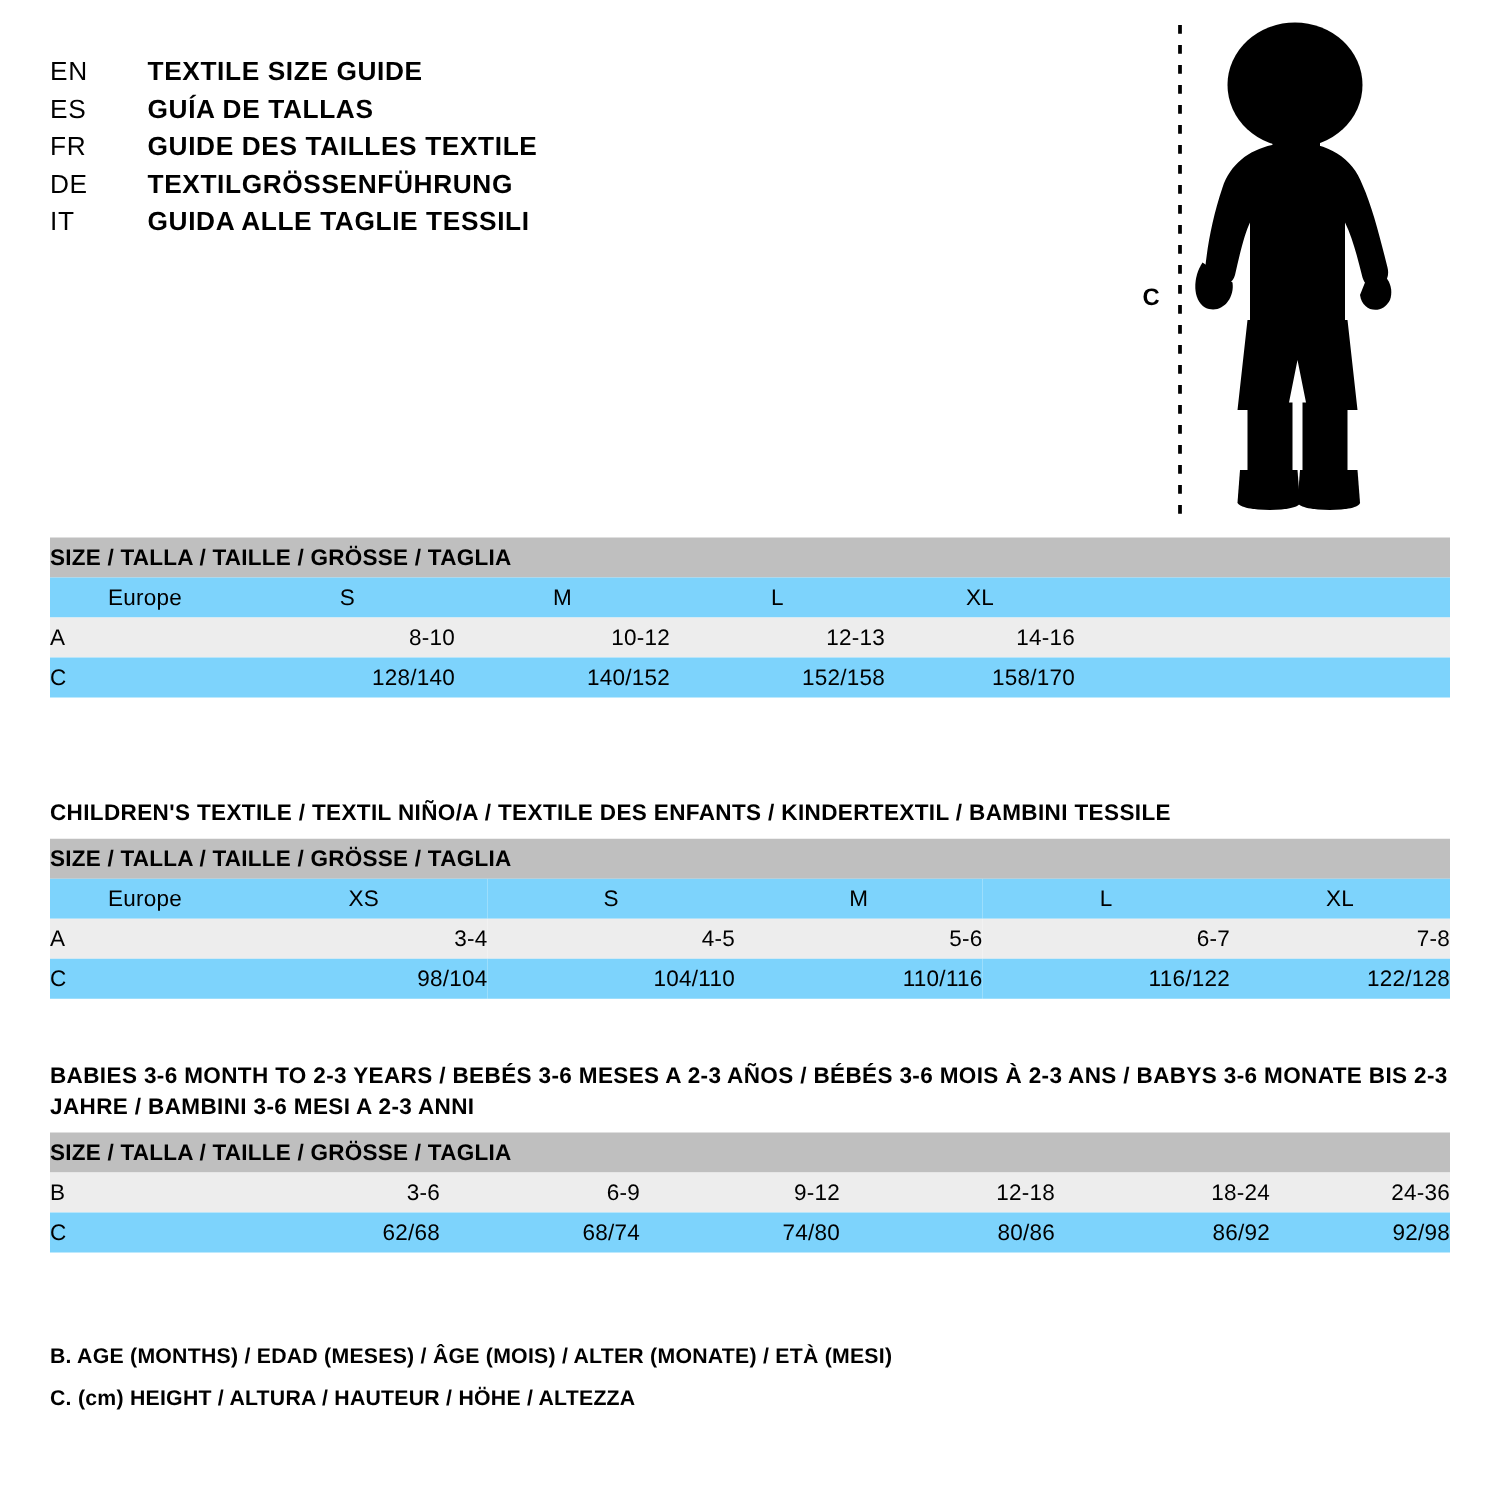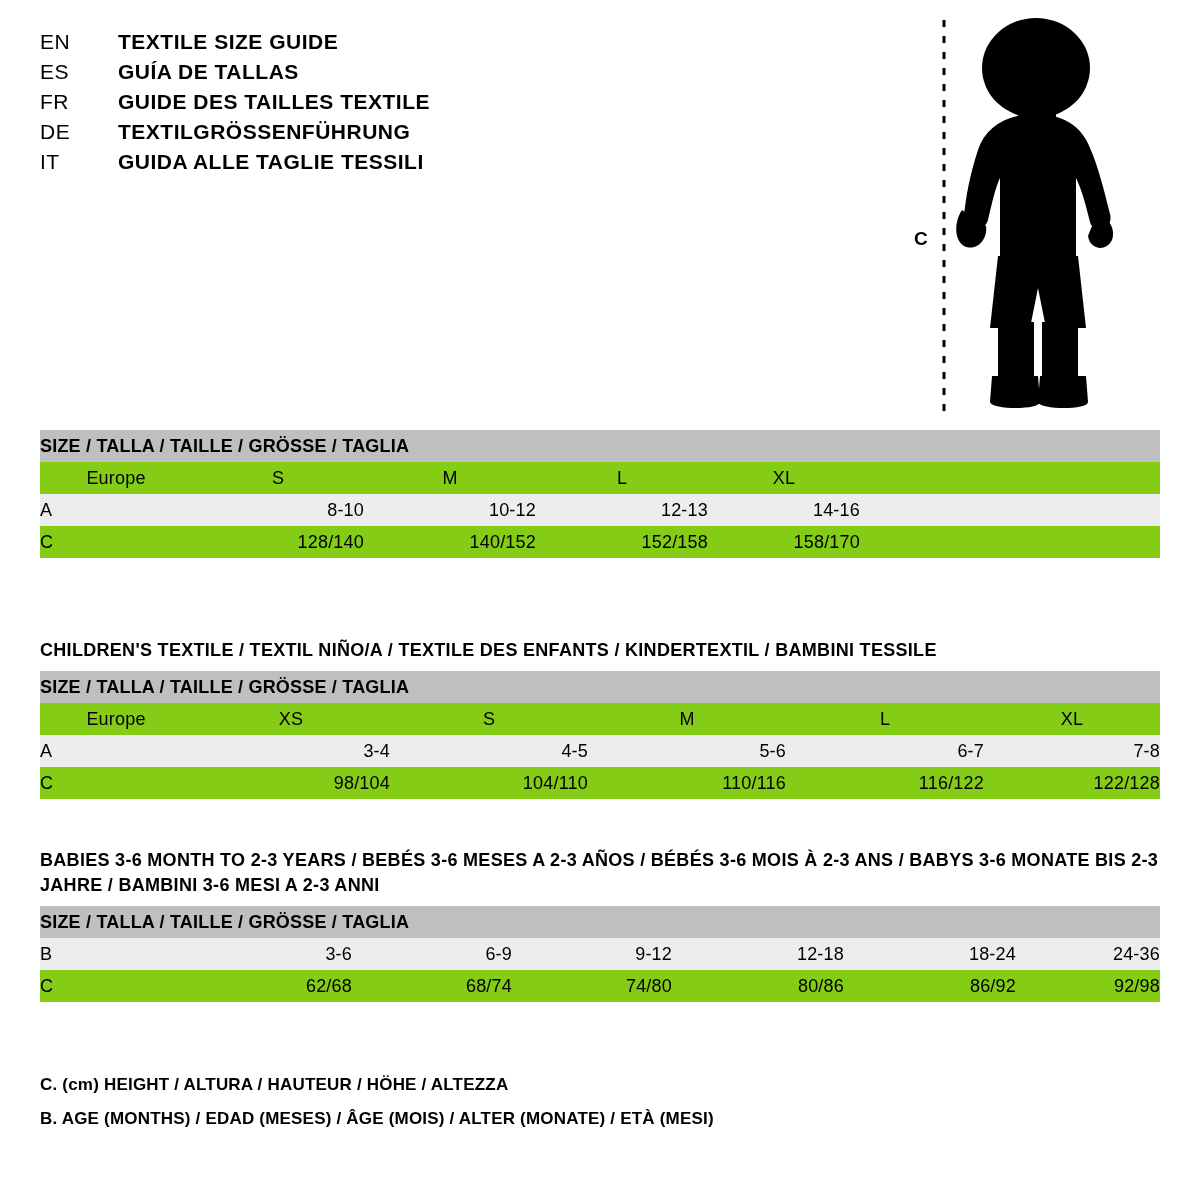--- a/index.html
+++ b/index.html
@@ -31,20 +31,21 @@
   .header-lang {
     width: 78px;
     font-size: 21px;
     font-weight: normal;
     letter-spacing: 0.5px;
   }
   .header-title {
     font-size: 21px;
     font-weight: bold;
     letter-spacing: 0.5px;
+    margin-top: 16px;
   }
 
   
   .figure {
     position: absolute;
     top: 10px;
     left: 900px;
     width: 280px;
     height: 420px;
   }
@@ -88,21 +89,21 @@
   .row-head td {
     background: #bfbfbf;
     font-weight: bold;
     padding-left: 6px;
     letter-spacing: 0.3px;
   }
   .row-alt td {
     background: #ededed;
   }
   .row-white td {
-    background: #84cc16;
+    background: #7dd3fc;
   }
   td.label-cell {
     padding-left: 6px;
     text-align: left;
     font-weight: normal;
   }
   td.val-cell {
     text-align: right;
   }
   .row-sizes td {
@@ -308,15 +309,15 @@
         <td class="val-cell">74/80</td>
         <td class="val-cell">80/86</td>
         <td class="val-cell">86/92</td>
         <td class="val-cell">92/98</td>
       </tr>
     </tbody>
   </table>
 </div>
 
 <div class="footnotes">
+  <div class="footnote">B. AGE (MONTHS) / EDAD (MESES) / ÂGE (MOIS) / ALTER (MONATE) / ETÀ (MESI)</div>
   <div class="footnote">C. (cm) HEIGHT / ALTURA / HAUTEUR / HÖHE / ALTEZZA</div>
-  <div class="footnote">B. AGE (MONTHS) / EDAD (MESES) / ÂGE (MOIS) / ALTER (MONATE) / ETÀ (MESI)</div>
 </div>
 
 </body></html>

